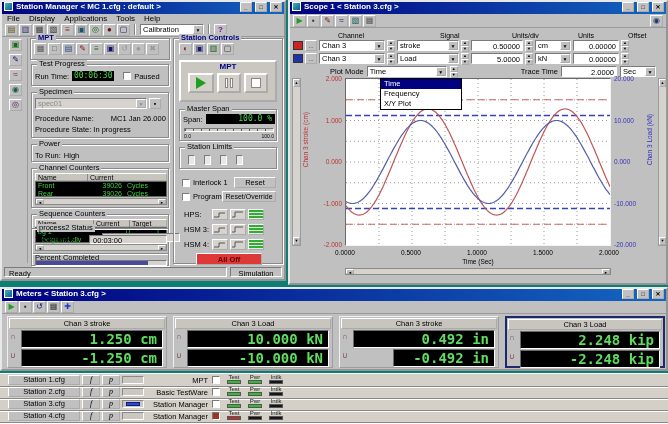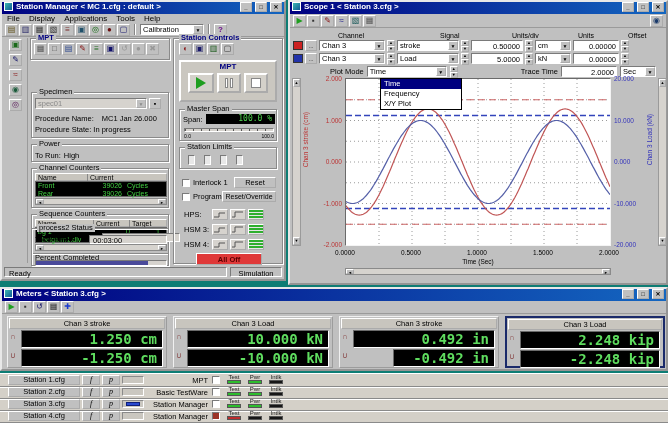--- a/index.html
+++ b/index.html
@@ -128,31 +128,40 @@
         <span class="icon-btn" style="color: rgb(26, 58, 138);">▤</span>
         <span class="icon-btn" style="color: rgb(138, 26, 26);">✎</span>
         <span class="icon-btn" style="color: rgb(26, 106, 26);">≡</span>
         <span class="icon-btn" style="color: rgb(16, 16, 106);">▣</span>
         <span class="icon-btn" style="color: rgb(153, 153, 153);">↺</span>
         <span class="icon-btn" style="color: rgb(153, 153, 153);">●</span>
         <span class="icon-btn" style="color: rgb(153, 153, 153);">✖</span>
       </div>
   </div>
 
+  <div class="groupbox" style="left:29px;top:62px;width:138px;height:22px;">
+    <span class="gb-label">Test Progress</span>
+    <div class="row" style="left:3px;top:6px;width:132px;gap:3px;">
+      <span class="field-label">Run Time:</span>
+      <span class="lcd" style="width:42px;height:10px;font-size:8px;line-height:10px;text-align:center;">00:06:30</span>
+      <span class="checkbox" style="margin-left:6px;"></span>
+      <span class="field-label">Paused</span>
+    </div>
+  </div>
 
   <div class="groupbox" style="left:29px;top:90px;width:138px;height:46px;">
     <span class="gb-label">Specimen</span>
     <div class="row" style="left:3px;top:5px;width:132px;gap:2px;">
       <span class="combo" style="width:112px;color:#8a8a8a;background:#d6d3ce;">
         <span>spec01</span>
         <span class="arrow">▼</span>
       </span>
       <span class="icon-btn small">▪</span>
     </div>
-    <div class="row" style="left:3px;top:21px;gap:8px;">
+    <div class="row" style="left:3px;top:21px;gap:17px;">
       <span class="field-label">Procedure Name:</span>
       <span class="field-label">MC1 Jan 26.000</span>
     </div>
     <div class="row" style="left:3px;top:32px;gap:2px;">
       <span class="field-label">Procedure State:</span>
       <span class="field-label">In progress</span>
     </div>
   </div>
 
   <div class="groupbox" style="left:29px;top:142px;width:138px;height:18px;">

